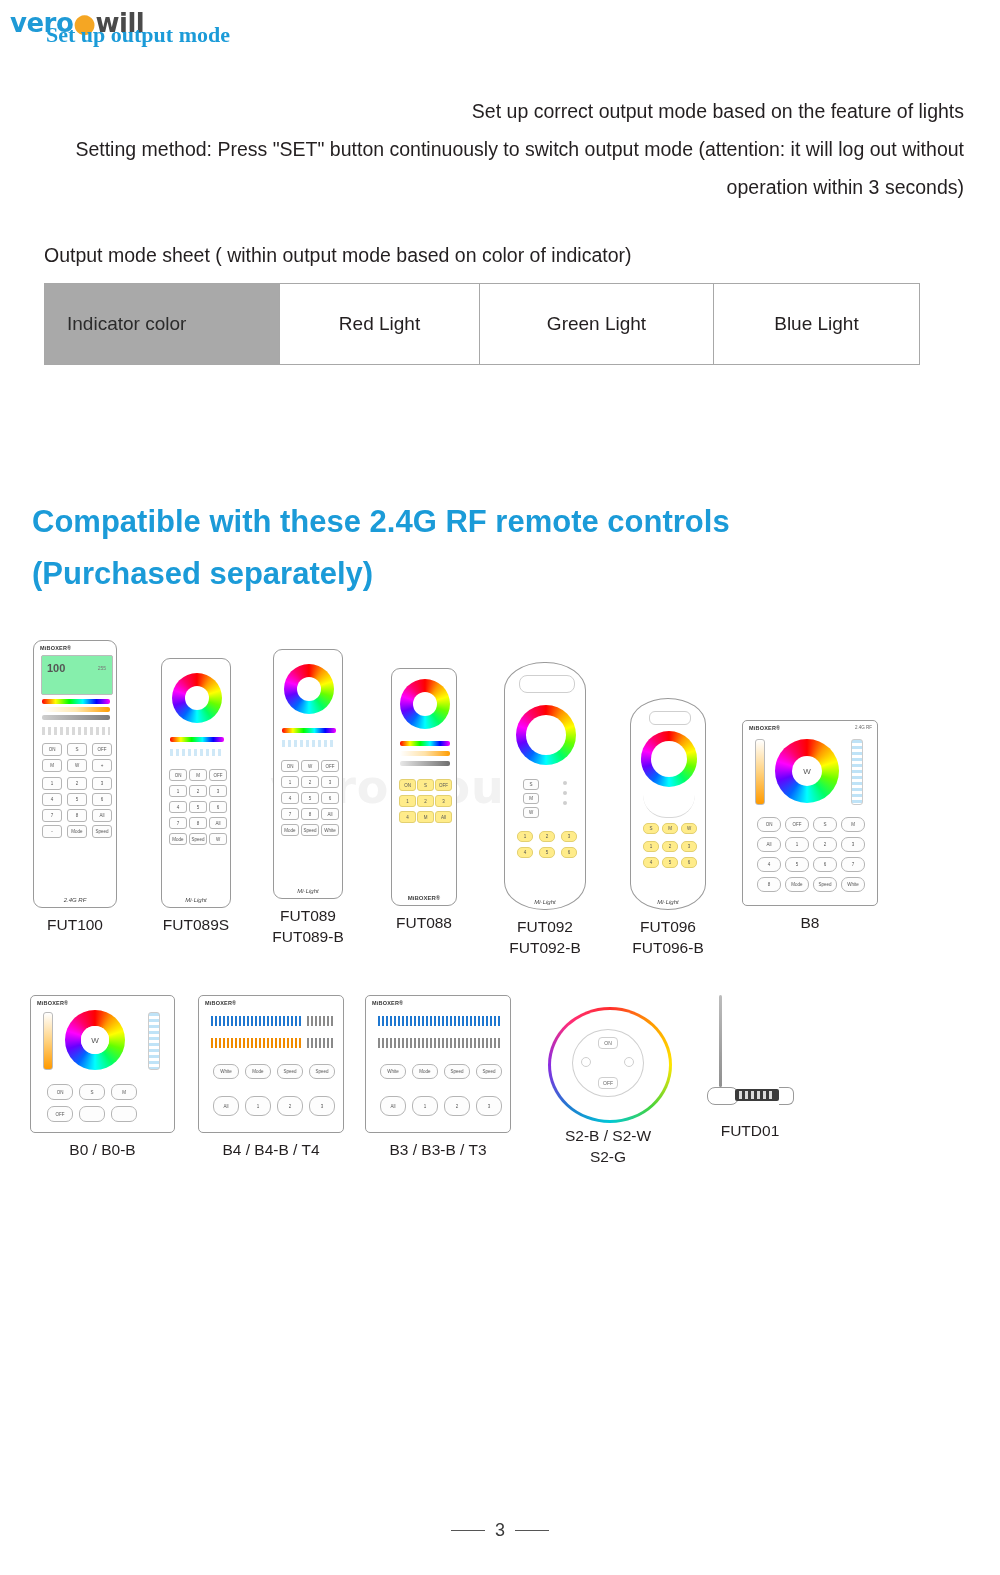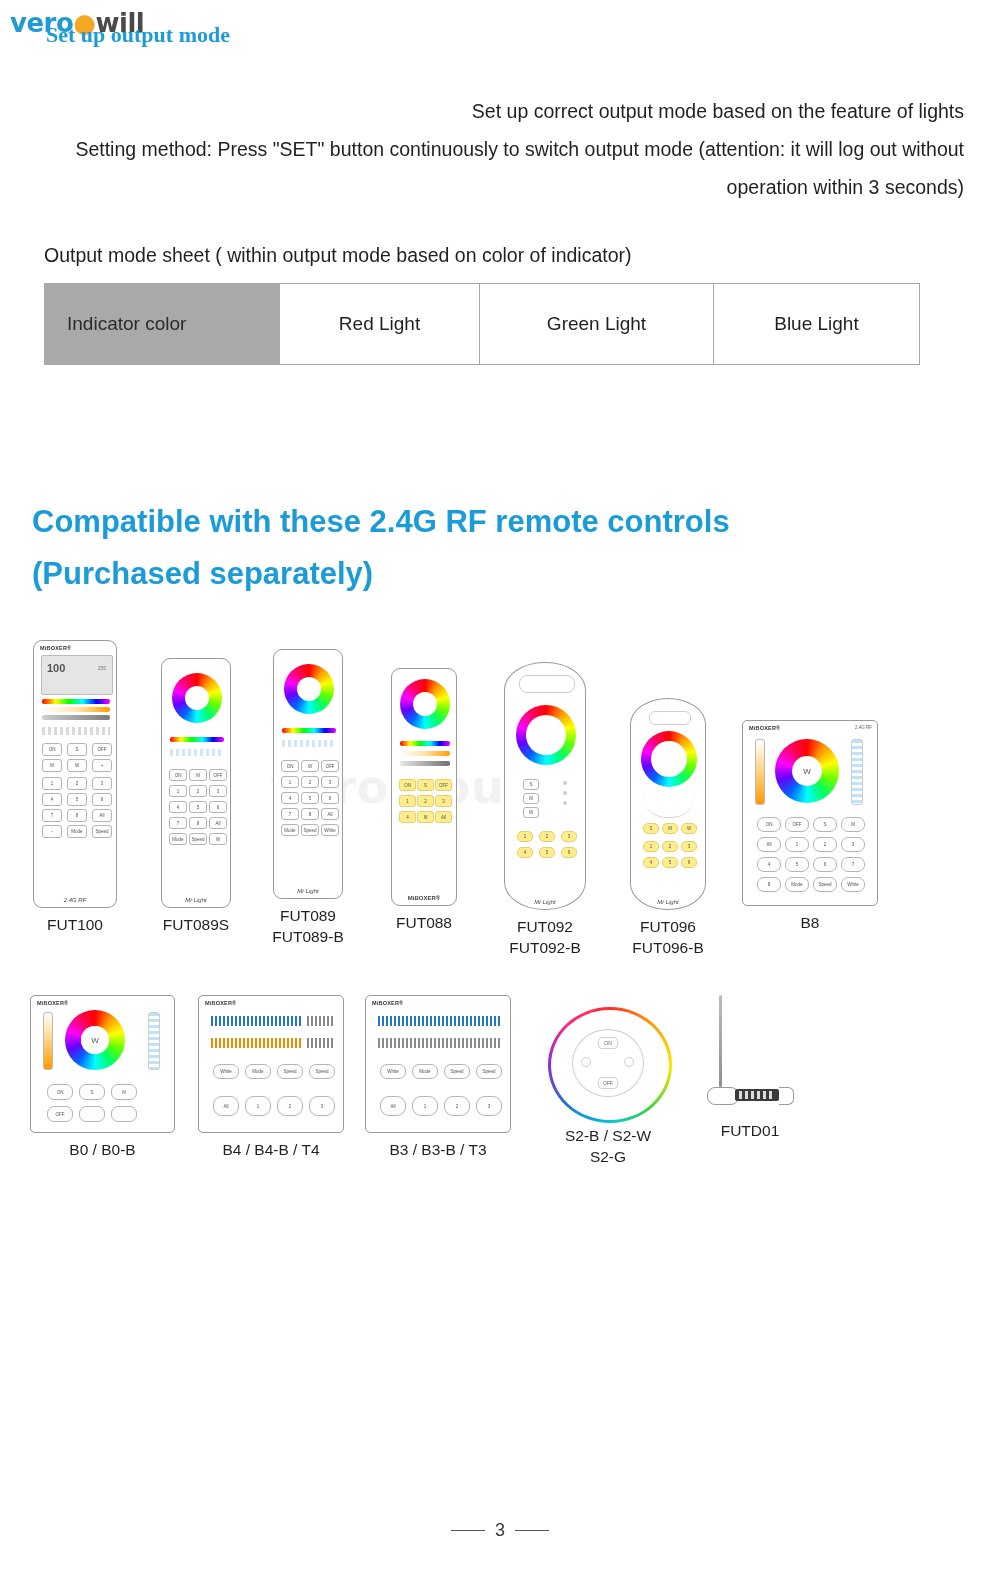--- a/index.html
+++ b/index.html
@@ -126,21 +126,21 @@
     position:absolute;height:5px;border-radius:2px;
     background:linear-gradient(90deg,#ff0000,#ffff00,#00ff00,#00ffff,#0000ff,#ff00ff);
   }
   .key{
     position:absolute;border:1px solid #b5b5b5;border-radius:3px;
     background:#fdfdfd;font-size:4.5px;color:#555;
     display:flex;align-items:center;justify-content:center;
   }
   .key.y{background:#ffec8a;border-color:#e3d070;}
   .lcd{
-    position:absolute;border:1px solid #bcbcbc;background:#e5e5e5;border-radius:2px;
+    position:absolute;border:1px solid #bcbcbc;background:#86efac;border-radius:2px;
   }
   .dotcol{position:absolute;width:4px;height:4px;border-radius:50%;background:#cfcfcf;}
 
   
   .footer{
     position:absolute;left:0;right:0;bottom:34px;
     text-align:center;font-size:18px;color:#3a3a3a;
   }
   .footer .line{display:inline-block;width:34px;height:1px;background:#555;vertical-align:5px;margin:0 10px;}
 </style>

